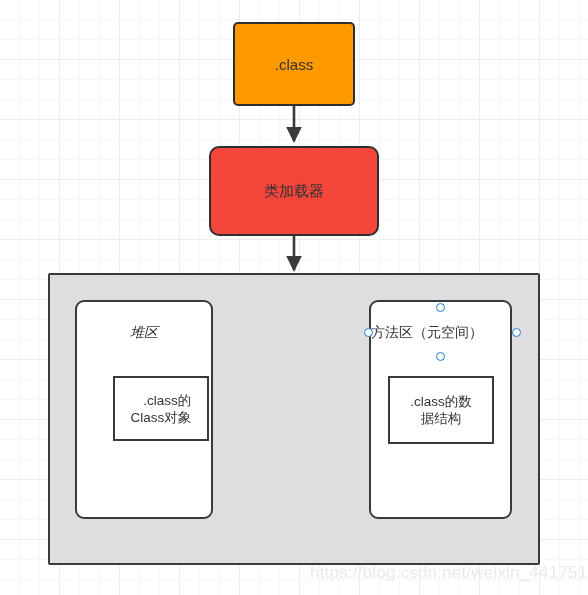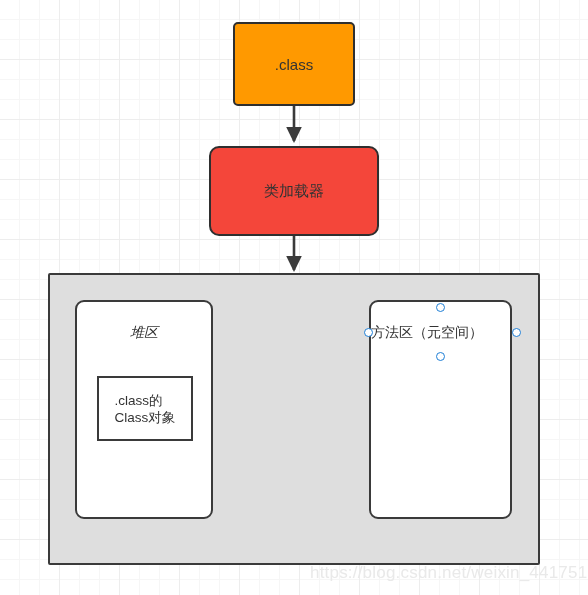--- a/index.html
+++ b/index.html
@@ -89,31 +89,31 @@
     left: 0;
     right: 0;
     top: 22px;
     text-align: center;
     font-size: 14px;
     color: #333333;
     font-style: italic;
   }
   #heap-inner {
     position: absolute;
-    left: 20px;
+    left: 36px;
     top: 74px;
     width: 96px;
     height: 65px;
     box-sizing: border-box;
     background: #ffffff;
     border: 2px solid #3a3a3a;
     display: flex;
     align-items: center;
     justify-content: center;
-    text-align: left;
+    text-align: right;
     font-size: 13.5px;
     line-height: 17px;
     color: #333333;
   }
 
   
   #method-box {
     left: 369px;
     top: 300px;
     width: 143px;
@@ -218,20 +218,26 @@
     <div id="heap-inner">
       <span>
         <span>.class的</span><br>
         <span>Class对象</span>
       </span>
     </div>
   </div>
 
   <div id="method-box" class="node">
     <div id="method-label">方法区（元空间）</div>
+    <div id="method-inner">
+      <span>
+        <span>.class的数</span><br>
+        <span>据结构</span>
+      </span>
+    </div>
   </div>
 
   <div class="handle" style="left:436px; top:303px;"></div>
   <div class="handle" style="left:364px; top:328px;"></div>
   <div class="handle" style="left:512px; top:328px;"></div>
   <div class="handle" style="left:436px; top:352px;"></div>
 
   <div id="watermark">https://blog.csdn.net/weixin_44175122</div>
 
 </div>

